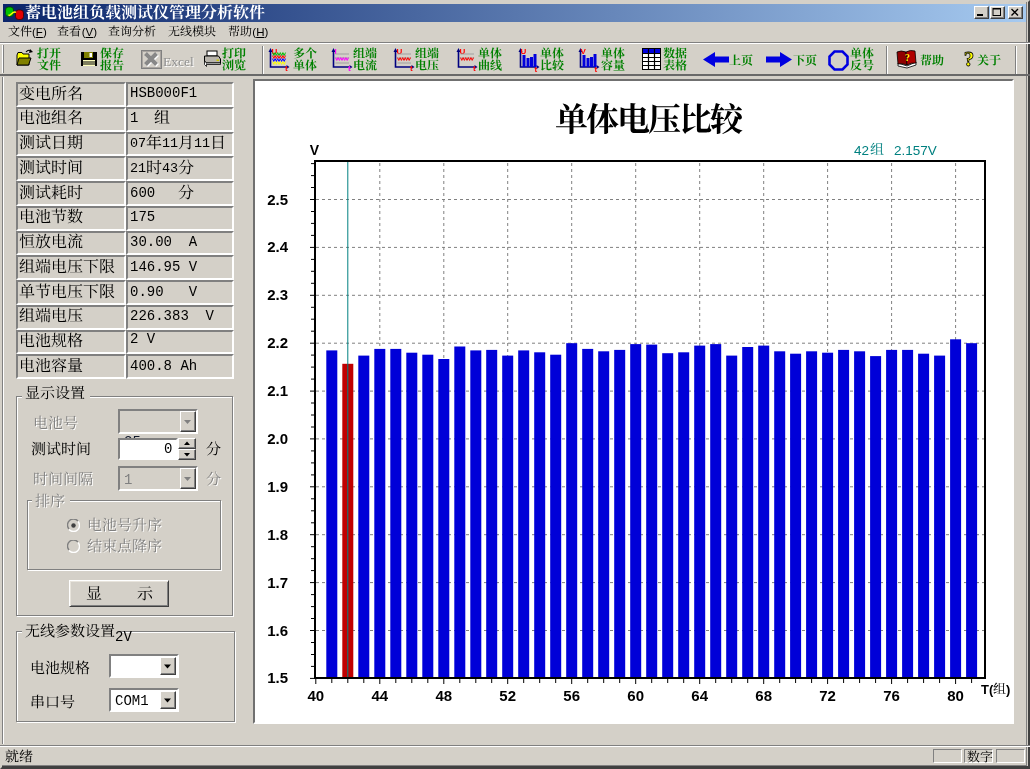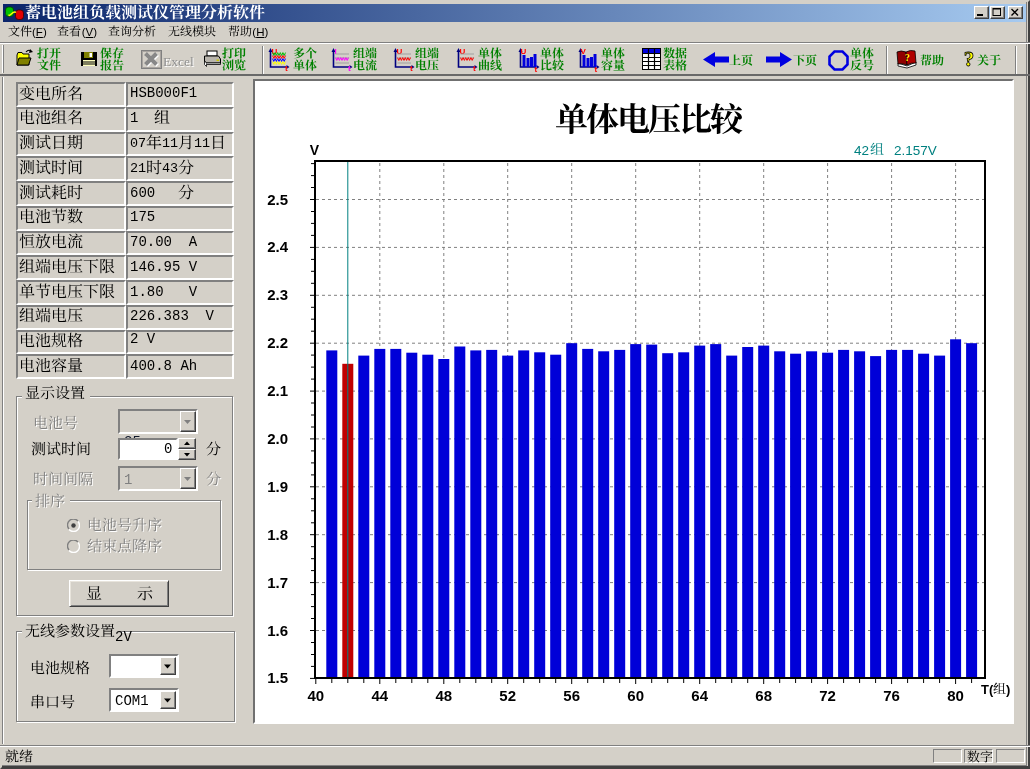--- a/index.html
+++ b/index.html
@@ -499,21 +499,21 @@
   </svg>
 <span class="abs mono" style="left:130px;top:209.3px">175</span>
 <div class="abs sunk" style="left:16px;top:230.5px;width:110px;height:24.75px"></div>
 <div class="abs sunk" style="left:126px;top:230.5px;width:108px;height:24.75px"></div>
 <svg style="position:absolute;left:19px;top:233.0px;" width="66.0" height="16" viewBox="0 0 66.0 16">
     <use href="#q6052" transform="translate(0.0 0) scale(0.064)" fill="#000"></use>
     <use href="#q653e" transform="translate(16.0 0) scale(0.064)" fill="#000"></use>
     <use href="#q7535" transform="translate(32.0 0) scale(0.064)" fill="#000"></use>
     <use href="#q6d41" transform="translate(48.0 0) scale(0.064)" fill="#000"></use>
   </svg>
-<span class="abs mono" style="left:130px;top:234.0px">70.00  A</span>
+<span class="abs mono" style="left:130px;top:234.0px">30.00  A</span>
 <div class="abs sunk" style="left:16px;top:255.2px;width:110px;height:24.75px"></div>
 <div class="abs sunk" style="left:126px;top:255.2px;width:108px;height:24.75px"></div>
 <svg style="position:absolute;left:19px;top:257.8px;" width="98.0" height="16" viewBox="0 0 98.0 16">
     <use href="#q7ec4" transform="translate(0.0 0) scale(0.064)" fill="#000"></use>
     <use href="#q7aef" transform="translate(16.0 0) scale(0.064)" fill="#000"></use>
     <use href="#q7535" transform="translate(32.0 0) scale(0.064)" fill="#000"></use>
     <use href="#q538b" transform="translate(48.0 0) scale(0.064)" fill="#000"></use>
     <use href="#q4e0b" transform="translate(64.0 0) scale(0.064)" fill="#000"></use>
     <use href="#q9650" transform="translate(80.0 0) scale(0.064)" fill="#000"></use>
   </svg>
@@ -521,21 +521,21 @@
 <div class="abs sunk" style="left:16px;top:280.0px;width:110px;height:24.75px"></div>
 <div class="abs sunk" style="left:126px;top:280.0px;width:108px;height:24.75px"></div>
 <svg style="position:absolute;left:19px;top:282.5px;" width="98.0" height="16" viewBox="0 0 98.0 16">
     <use href="#q5355" transform="translate(0.0 0) scale(0.064)" fill="#000"></use>
     <use href="#q8282" transform="translate(16.0 0) scale(0.064)" fill="#000"></use>
     <use href="#q7535" transform="translate(32.0 0) scale(0.064)" fill="#000"></use>
     <use href="#q538b" transform="translate(48.0 0) scale(0.064)" fill="#000"></use>
     <use href="#q4e0b" transform="translate(64.0 0) scale(0.064)" fill="#000"></use>
     <use href="#q9650" transform="translate(80.0 0) scale(0.064)" fill="#000"></use>
   </svg>
-<span class="abs mono" style="left:130px;top:283.5px">1.80   V</span>
+<span class="abs mono" style="left:130px;top:283.5px">0.90   V</span>
 <div class="abs sunk" style="left:16px;top:304.8px;width:110px;height:24.75px"></div>
 <div class="abs sunk" style="left:126px;top:304.8px;width:108px;height:24.75px"></div>
 <svg style="position:absolute;left:19px;top:307.2px;" width="66.0" height="16" viewBox="0 0 66.0 16">
     <use href="#q7ec4" transform="translate(0.0 0) scale(0.064)" fill="#000"></use>
     <use href="#q7aef" transform="translate(16.0 0) scale(0.064)" fill="#000"></use>
     <use href="#q7535" transform="translate(32.0 0) scale(0.064)" fill="#000"></use>
     <use href="#q538b" transform="translate(48.0 0) scale(0.064)" fill="#000"></use>
   </svg>
 <span class="abs mono" style="left:130px;top:308.3px">226.383  V</span>
 <div class="abs sunk" style="left:16px;top:329.5px;width:110px;height:24.75px"></div>

